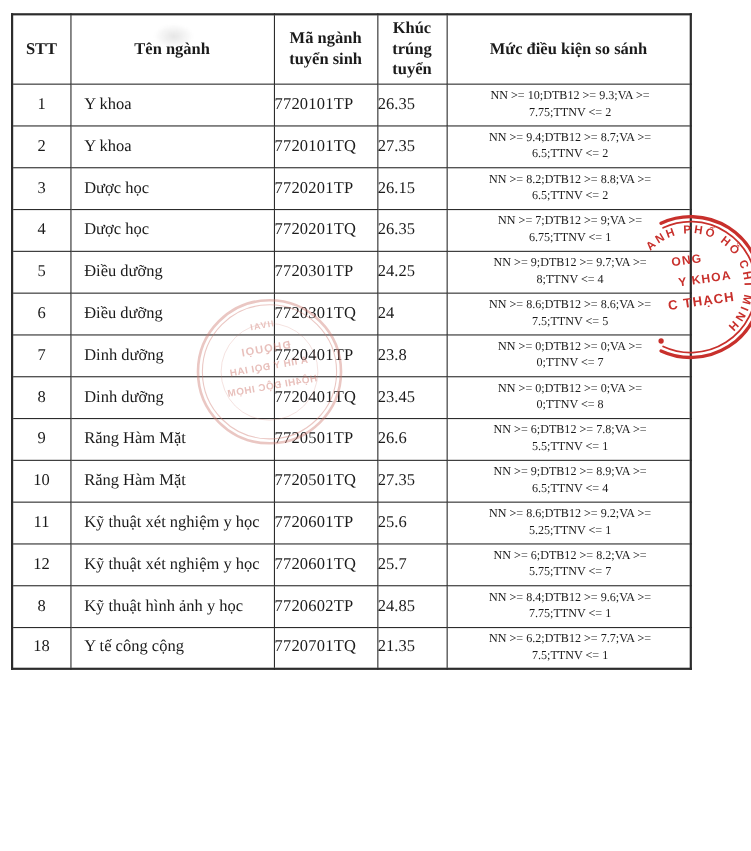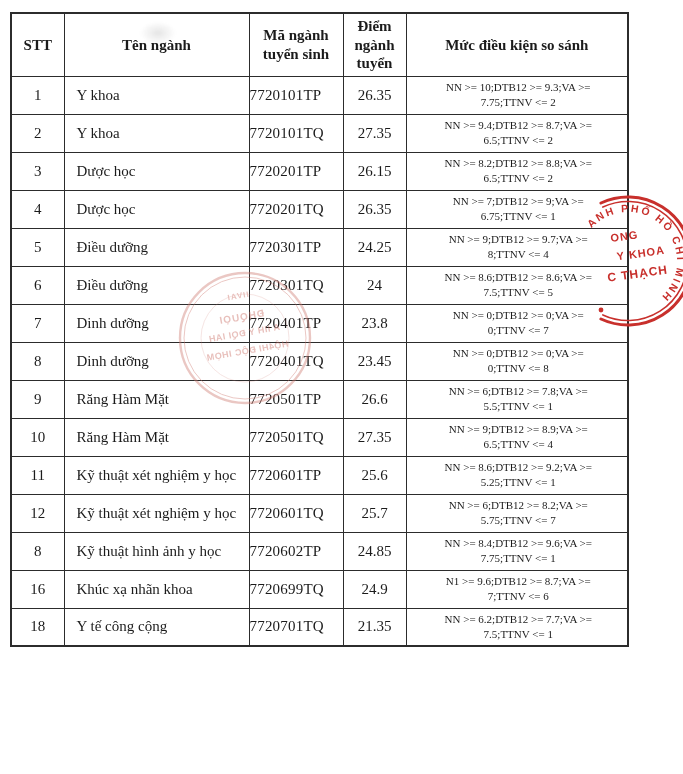--- a/index.html
+++ b/index.html
@@ -25,21 +25,21 @@
     text-align:center;vertical-align:middle;line-height:1.22;
     padding:0 2px;
   }
   td{
     font-size:15px;color:#1b1b1b;vertical-align:middle;
     padding:0;
   }
   td.c0{text-align:center;}
   td.c1{text-align:left;padding-left:12px;}
   td.c2{text-align:left;letter-spacing:.2px;}
-  td.c3{text-align:center;}
+  td.c3{text-align:left;}
   td.c4{
     font-size:11px;text-align:center;
     padding:1px 4px 1px 7px;line-height:1.38;
     white-space:pre-line;
   }
 
   
   .stamp-main{
     position:absolute;left:545px;top:178px;width:150px;height:170px;
     z-index:5;
@@ -67,21 +67,21 @@
       <col style="width:185px">
       <col style="width:94px">
       <col style="width:63px">
       <col style="width:222px">
     </colgroup>
     <thead>
       <tr>
           <th>STT</th>
           <th>Tên ngành</th>
           <th>Mã ngành tuyển sinh</th>
-          <th>Điểm ngành tuyển</th>
+          <th>Khúc trúng tuyển</th>
           <th>Mức điều kiện so sánh</th>
         </tr>
     </thead>
     <tbody>
         <tr>
           <td class="c0">1</td>
           <td class="c1">Y khoa</td>
           <td class="c2">7720101TP</td>
           <td class="c3">26.35</td>
           <td class="c4">NN &gt;= 10;DTB12 &gt;= 9.3;VA &gt;=
@@ -175,28 +175,20 @@
           <td class="c4">NN &gt;= 6;DTB12 &gt;= 8.2;VA &gt;=
 5.75;TTNV &lt;= 7</td>
         </tr>
         <tr>
           <td class="c0">8</td>
           <td class="c1">Kỹ thuật hình ảnh y học</td>
           <td class="c2">7720602TP</td>
           <td class="c3">24.85</td>
           <td class="c4">NN &gt;= 8.4;DTB12 &gt;= 9.6;VA &gt;=
 7.75;TTNV &lt;= 1</td>
-        </tr>
-        <tr>
-          <td class="c0">16</td>
-          <td class="c1">Khúc xạ nhãn khoa</td>
-          <td class="c2">7720699TQ</td>
-          <td class="c3">24.9</td>
-          <td class="c4">N1 &gt;= 9.6;DTB12 &gt;= 8.7;VA &gt;=
-7;TTNV &lt;= 6</td>
         </tr>
         <tr>
           <td class="c0">18</td>
           <td class="c1">Y tế công cộng</td>
           <td class="c2">7720701TQ</td>
           <td class="c3">21.35</td>
           <td class="c4">NN &gt;= 6.2;DTB12 &gt;= 7.7;VA &gt;=
 7.5;TTNV &lt;= 1</td>
         </tr>
       </tbody>

